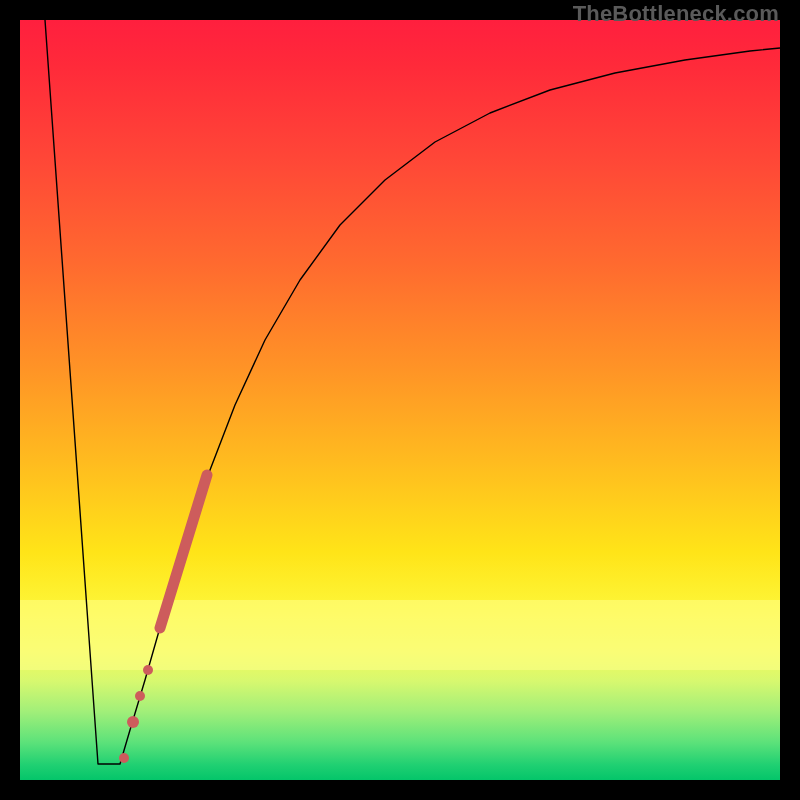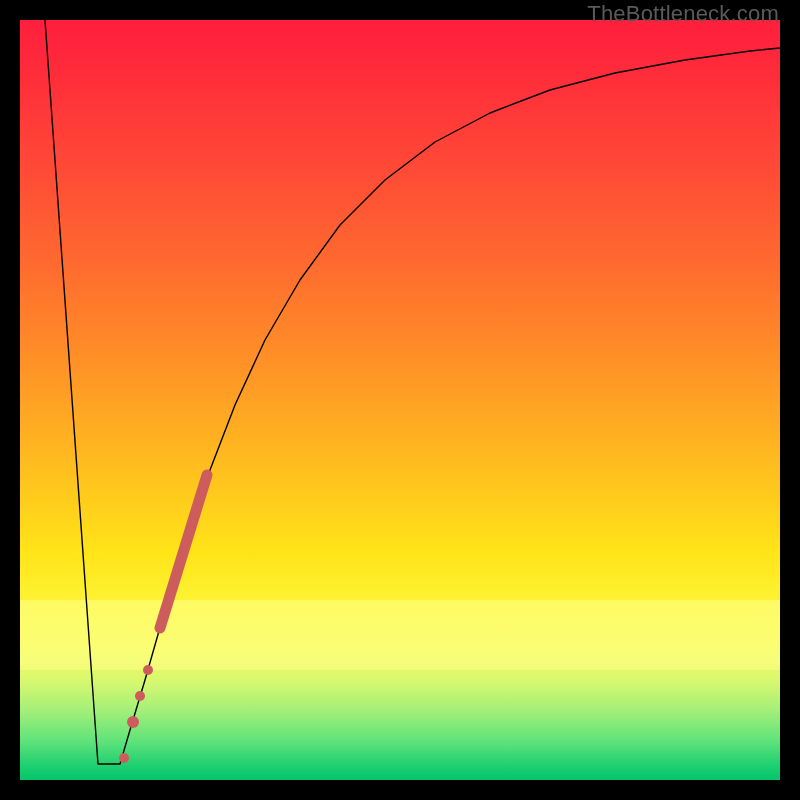--- a/index.html
+++ b/index.html
@@ -54,21 +54,21 @@
     width: 760px;
     z-index: 2;
     background: rgba(255, 255, 140, 0.55);
   }
   .watermark {
     position: absolute;
     top: 1px;
     right: 21px;
     z-index: 6;
     font-size: 22px;
-    font-weight: 400;
+    font-weight: 700;
     color: #5a5a5a;
     letter-spacing: 0.2px;
     user-select: none;
     margin-left: 48px;
   }
   svg.plot {
     position: absolute;
     left: 20px; top: 20px;
     width: 760px; height: 760px;
     z-index: 3;

